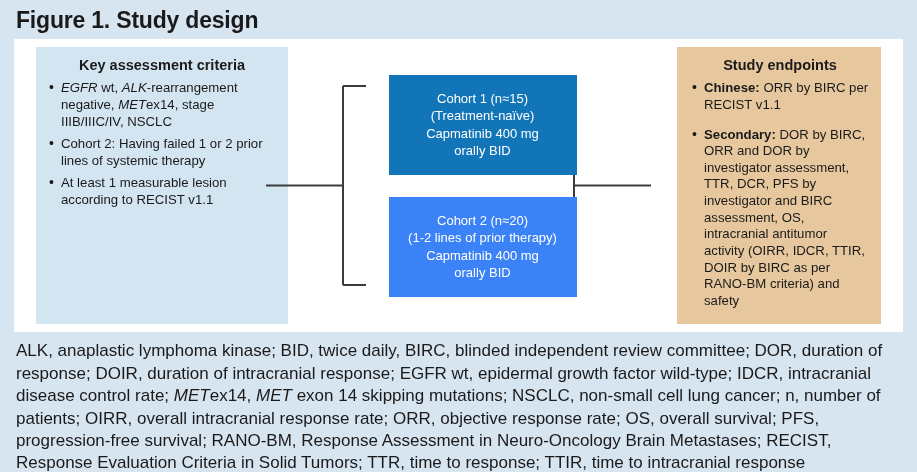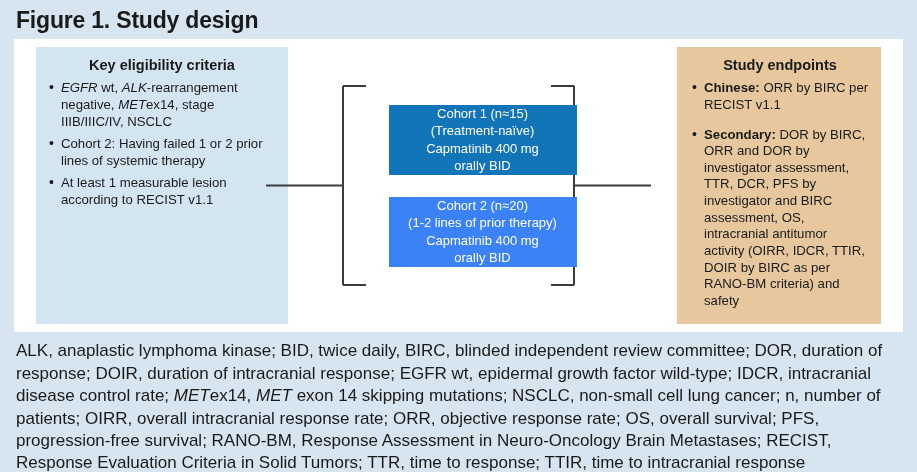--- a/index.html
+++ b/index.html
@@ -89,21 +89,21 @@
     position: relative;
     flex: 1 1 auto;
     display: flex;
     flex-direction: column;
     justify-content: center;
     align-items: center;
     gap: 22px;
   }
   .cohort-box {
     width: 188px;
-    height: 70px;
+    height: 100px;
     box-sizing: border-box;
     display: flex;
     flex-direction: column;
     justify-content: center;
     align-items: center;
     color: #ffffff;
     font-size: 13px;
     line-height: 1.35;
     text-align: center;
     position: relative;
@@ -158,21 +158,21 @@
         <path d="M329,246 L352,246"></path>
 
         <path d="M537,47 L560,47"></path>
         <path d="M537,246 L560,246"></path>
         <path d="M560,47 L560,246"></path>
         <path d="M560,146.5 L637,146.5"></path>
       </g>
     </svg>
 
     <div class="elig-panel">
-      <div class="panel-heading">Key eligibility criteria</div>
+      <div class="panel-heading">Key assessment criteria</div>
       <ul class="bullet-list">
         <li>
           <i>EGFR</i> wt,
           <i>ALK</i>-rearrangement negative,
           <i>MET</i>ex14, stage IIIB/IIIC/IV, NSCLC
         </li>
         <li>
           <span>Cohort 2: Having failed 1 or 2 prior lines of systemic therapy</span>
         </li>
         <li>

